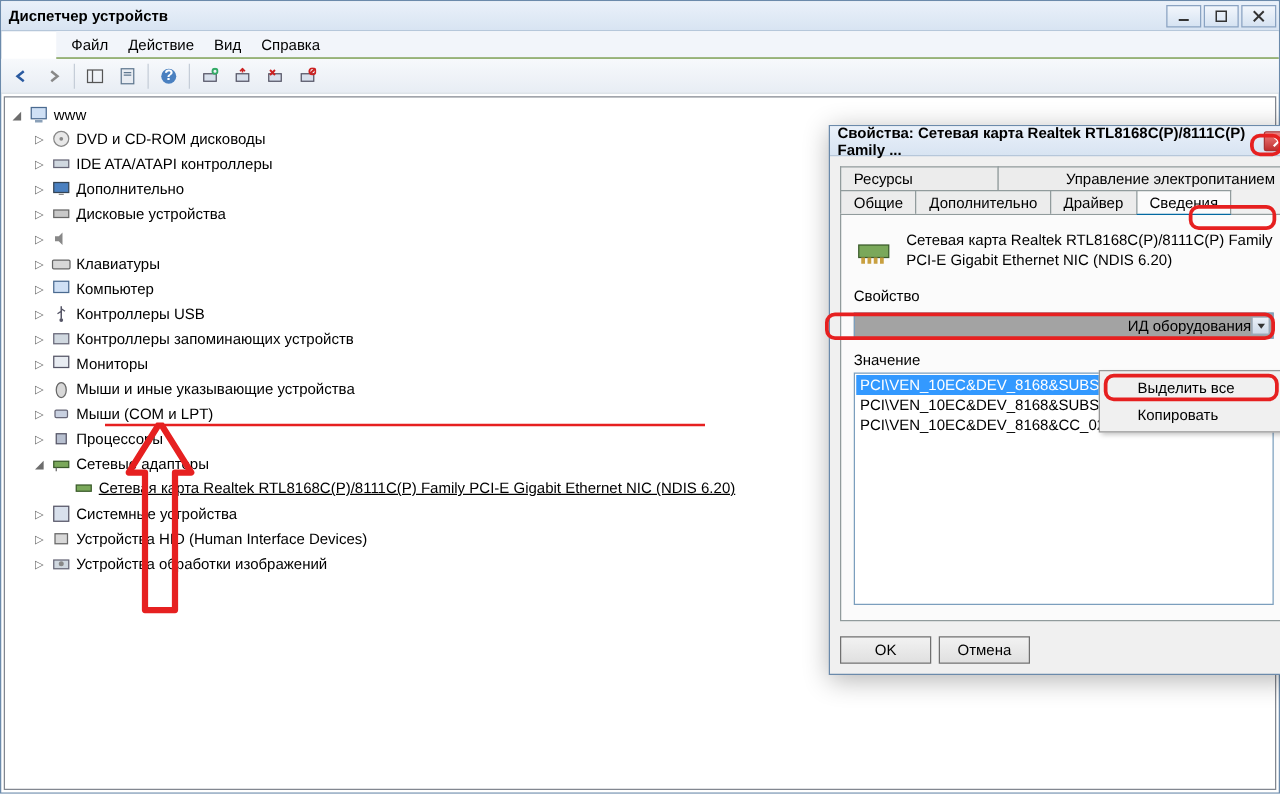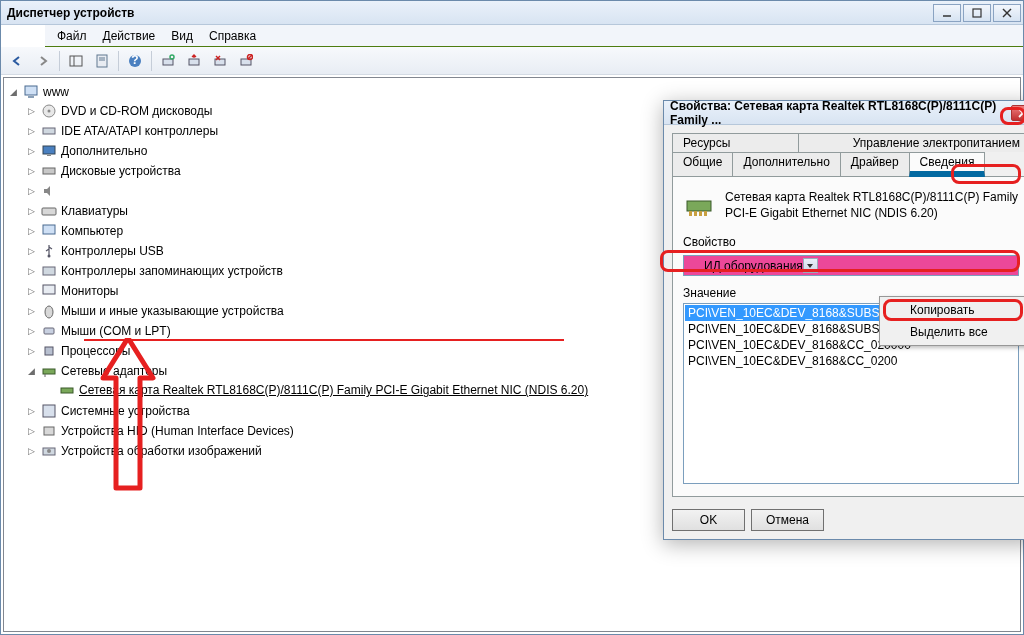--- a/index.html
+++ b/index.html
@@ -30,30 +30,30 @@
 
 
 .dialog { position: absolute; top: 100px; left: 663px; width: 376px; height: 440px; border: 1px solid #6b8aab; background: #f0f0f0; box-shadow: 0 4px 20px rgba(0,0,0,0.3); display: flex; flex-direction: column; }
 .dialog .titlebar { background: linear-gradient(#eaf1fa, #d8e4f2); }
 .dialog .close-btn { width: 28px; height: 16px; border: 1px solid #a33; background: linear-gradient(#f08080, #c03030); border-radius: 2px; display: flex; align-items: center; justify-content: center; cursor: pointer; }
 .dialog .close-btn svg { stroke: #fff; }
 
 .tab-container { margin: 8px 8px 4px 8px; flex: 1; display: flex; flex-direction: column; }
 .tabs-row { display: flex; }
 .tabs-row .tab { border: 1px solid #919b9c; border-bottom: none; padding: 2px 10px; background: #ececec; cursor: pointer; margin-right: -1px; position: relative; }
-.tabs-row .tab.active { background: #fbfbfb; z-index: 2; border-bottom: 6px solid #0369a1; margin-bottom: -1px; }
+.tabs-row .tab.active { background: #fbfbfb; z-index: 2; border-bottom: 1px solid #0369a1; margin-bottom: -1px; }
 .tab-body { border: 1px solid #919b9c; background: #fbfbfb; flex: 1; padding: 12px 10px; display: flex; flex-direction: column; }
 
 .dev-info { display: flex; gap: 10px; align-items: flex-start; margin-bottom: 14px; }
 .dev-info-icon { width: 32px; height: 32px; flex-shrink: 0; }
 .dev-info-text { flex: 1; line-height: 1.35; }
 
 .dropdown-wrap { margin-bottom: 10px; }
 .dropdown-label { margin-bottom: 6px; }
-.dropdown { width: 100%; height: 21px; border: 1px solid #7b9ebd; background: #ec4899; display: flex; align-items: center; justify-content: flex-start; padding: 0 2px 0 20px; cursor: pointer; }
+.dropdown { width: 100%; height: 21px; border: 1px solid #7b9ebd; background: #a3a3a3; display: flex; align-items: center; justify-content: flex-end; padding: 0 2px 0 0; cursor: pointer; }
 .dropdown .arrow { width: 15px; height: 15px; background: linear-gradient(#eaf0f8, #cdd9e8); border: 1px solid #9ab; display: flex; align-items: center; justify-content: center; }
 
 .value-label { margin-bottom: 3px; }
 .listbox { flex: 1; border: 1px solid #7b9ebd; background: #fff; overflow: auto; padding: 1px; }
 .listbox .row { padding: 1px 3px; white-space: nowrap; cursor: pointer; }
 .listbox .row.selected { background: #3399ff; color: #fff; }
 
 .dialog-buttons { display: flex; gap: 6px; padding: 8px; }
 .btn { min-width: 73px; height: 22px; border: 1px solid #707070; background: linear-gradient(#f2f2f2, #e0e0e0); cursor: pointer; padding: 0 12px; }
 
@@ -398,34 +398,33 @@
               </svg>
             </span>
         </div>
       </div>
 
       <div class="value-label">Значение</div>
       <div class="listbox">
         <div class="row selected">PCI\VEN_10EC&amp;DEV_8168&amp;SUBSYS_E0001458&amp;REV_02</div>
         <div class="row">PCI\VEN_10EC&amp;DEV_8168&amp;SUBSYS_E0001458</div>
         <div class="row">PCI\VEN_10EC&amp;DEV_8168&amp;CC_020000</div>
-        <div class="row">PCI\VEN_10EC&amp;DEV_8168&amp;CC_0200</div>
       </div>
     </div>
   </div>
 
   <div class="dialog-buttons">
     <button class="btn">OK</button>
     <button class="btn">Отмена</button>
   </div>
 </div>
 
 <div class="context-menu">
+  <div class="ctx-item">Выделить все</div>
   <div class="ctx-item">Копировать</div>
-  <div class="ctx-item">Выделить все</div>
 </div>
 
 <div class="annotate" style="top:164px; left:951px; width:70px; height:20px;"></div>
 <div class="annotate" style="top:250px; left:660px; width:360px; height:22px;"></div>
 <div class="annotate" style="top:299px; left:883px; width:140px; height:22px;"></div>
 <div class="annotate" style="top:107px; left:1000px; width:26px; height:18px;"></div>
 
 <div class="device-underline" style="top:339px; left:84px; width:480px;"></div>
 
 <svg class="red-arrow" style="top:338px; left:98px;" width="60" height="160" viewBox="0 0 60 160">

